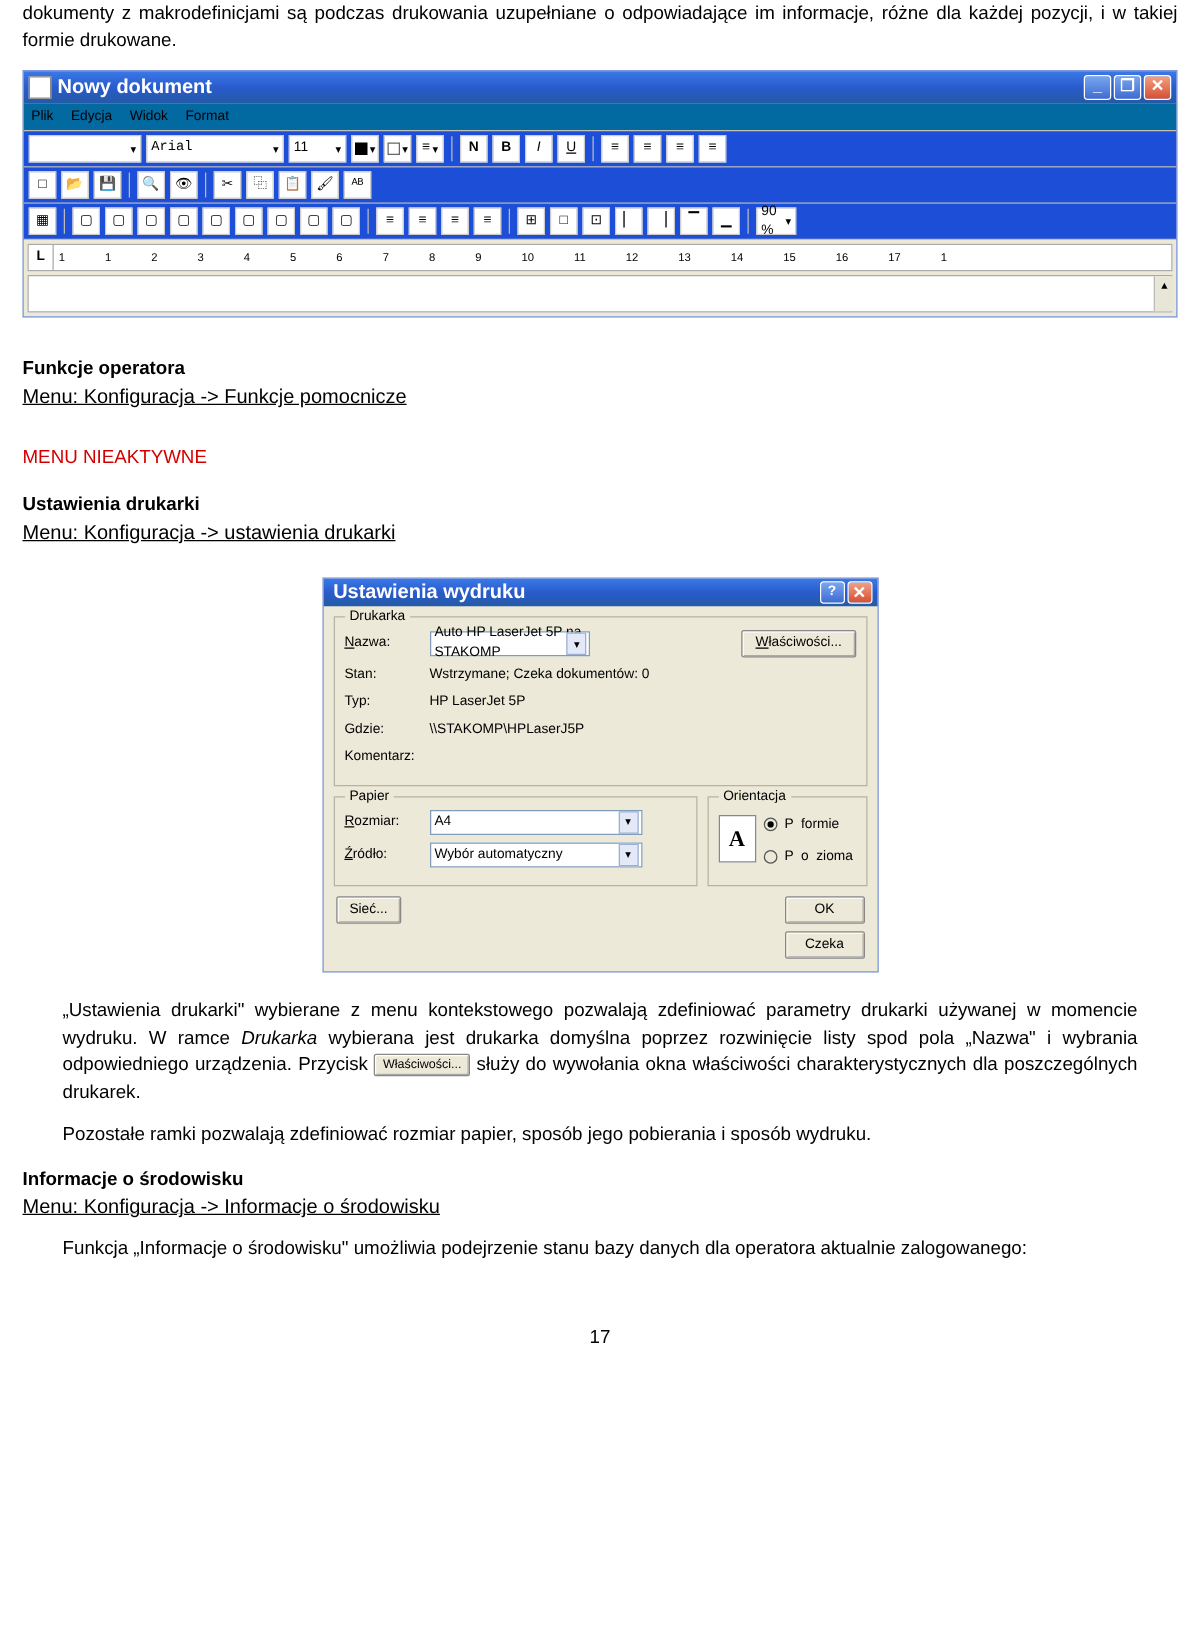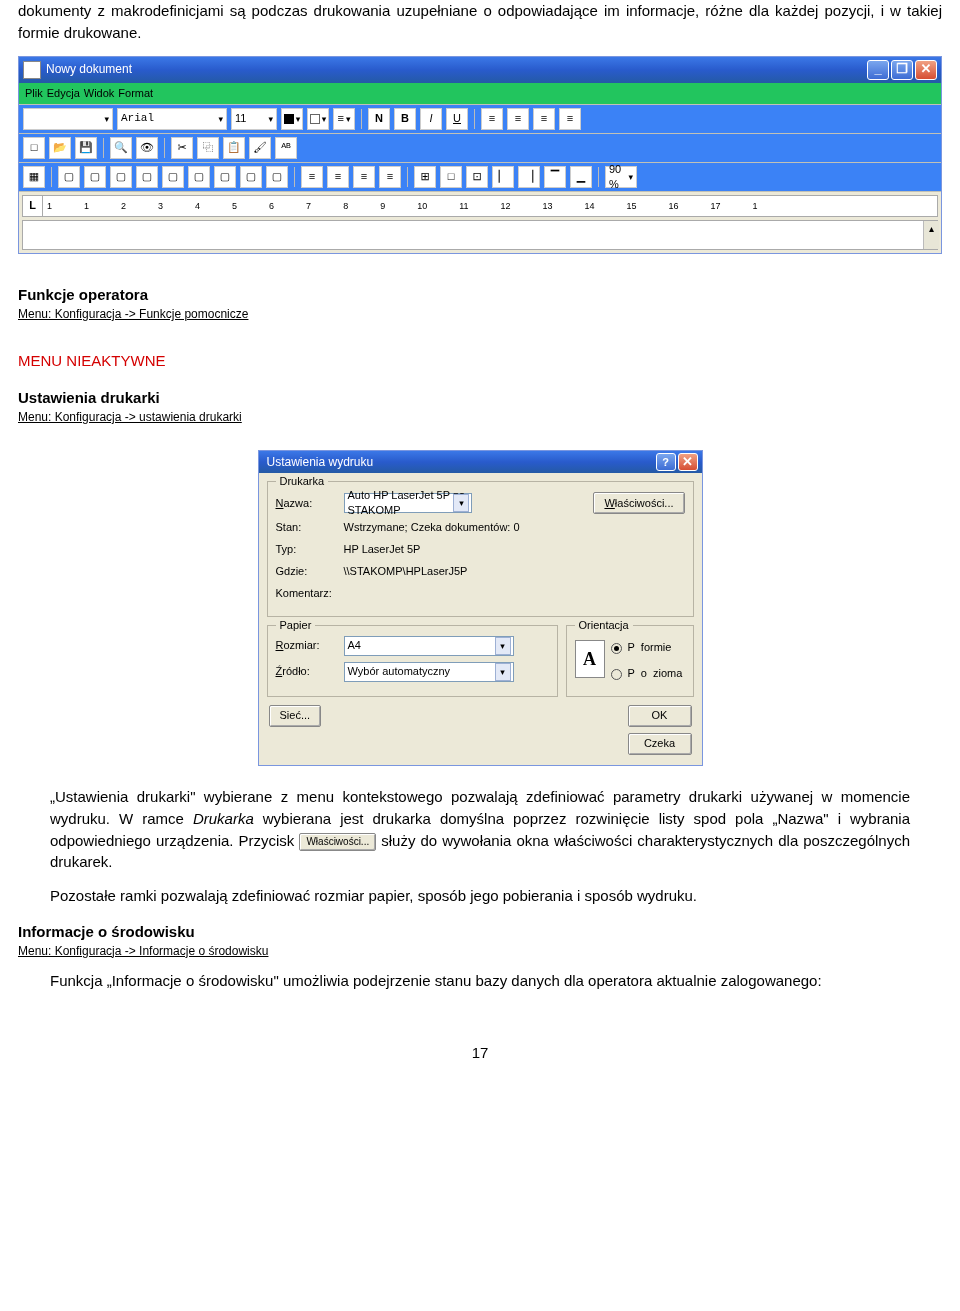--- a/index.html
+++ b/index.html
@@ -1,33 +1,33 @@
 <!DOCTYPE html>
 <html><head>
 <meta charset="utf-8">
 <style>
 * { box-sizing: border-box; margin: 0; padding: 0; }
 body { font-family: Arial, sans-serif; font-size: 15px; line-height: 1.45; color: #000; background: #fff; padding: 0 18px 40px 18px; width: 960px; }
 .para { margin-bottom: 12px; text-align: justify; }
 .italic { font-style: italic; }
 .heading { font-weight: bold; font-size: 15px; margin-top: 14px; }
-.menu-line { font-size: 12px; text-decoration: underline; margin-bottom: 6px; }
+.menu-line { font-size: 16px; text-decoration: underline; margin-bottom: 6px; }
 .red { color: #d40000; }
 .indent { margin-left: 32px; margin-right: 32px; }
 .center-pg { text-align: center; margin-top: 50px; }
 
 
 .win { border: 1px solid #7a96df; background: #ece9d8; margin: 12px 0 30px 0; font-family: Tahoma, Arial, sans-serif; font-size: 11px; color: #000; position: relative; }
 .titlebar { background: linear-gradient(to bottom, #3b78e7 0%, #295bcc 50%, #245aa5 100%); color: #fff; height: 26px; display: flex; align-items: center; padding: 0 4px; }
 .titlebar .ticon { width: 18px; height: 18px; background: #fff; border: 1px solid #888; margin-right: 5px; display: flex; align-items: center; justify-content: center; font-size: 9px; }
-.titlebar .ttext { flex: 1; font-weight: normal; font-size: 12px; }
+.titlebar .ttext { flex: 1; font-weight: bold; font-size: 16px; }
 .winbtn { width: 22px; height: 20px; background: linear-gradient(#f1a183,#d64e33); border: 1px solid #fff; margin-left: 2px; display: flex; align-items: center; justify-content: center; color: #fff; font-weight: bold; font-size: 13px; border-radius: 3px; }
 .winbtn.min { background: linear-gradient(#7aa6ee,#3d6cd4); }
-.menubar { background: #22c55e; padding: 3px 6px; display: flex; gap: 4px; border-bottom: 1px solid #c1c1b6; }
-.toolbar { background: #3b82f6; border-bottom: 1px solid #c1c1b6; padding: 3px 4px; display: flex; align-items: center; gap: 4px; flex-wrap: nowrap; }
+.menubar { background: #0369a1; padding: 3px 6px; display: flex; gap: 14px; border-bottom: 1px solid #c1c1b6; }
+.toolbar { background: #1d4ed8; border-bottom: 1px solid #c1c1b6; padding: 3px 4px; display: flex; align-items: center; gap: 4px; flex-wrap: nowrap; }
 .tb { width: 22px; height: 22px; border: 1px solid #ccc; background: #fff; display: flex; align-items: center; justify-content: center; font-size: 11px; }
 .tb.sel { width: 110px; justify-content: flex-start; padding: 0 3px; position: relative; }
 .tb.sel::after { content: '▾'; position: absolute; right: 3px; font-size: 9px; }
 .tb.small { width: 46px; justify-content: flex-start; padding: 0 3px; position: relative; }
 .tb.small::after { content: '▾'; position: absolute; right: 3px; font-size: 9px; }
 .tb.drop::after { content: '▾'; margin-left: 2px; font-size: 9px; }
 .cswatch { width: 10px; height: 10px; display: inline-block; }
 .vdiv { width: 1px; height: 20px; background: #bbb; margin: 0 2px; }
 .ruler { background: #fff; border: 1px solid #aaa; height: 22px; margin: 3px; display: flex; align-items: center; position: relative; }
 .ruler-l { width: 20px; height: 100%; border-right: 1px solid #aaa; display: flex; align-items: center; justify-content: center; font-weight: bold; }

